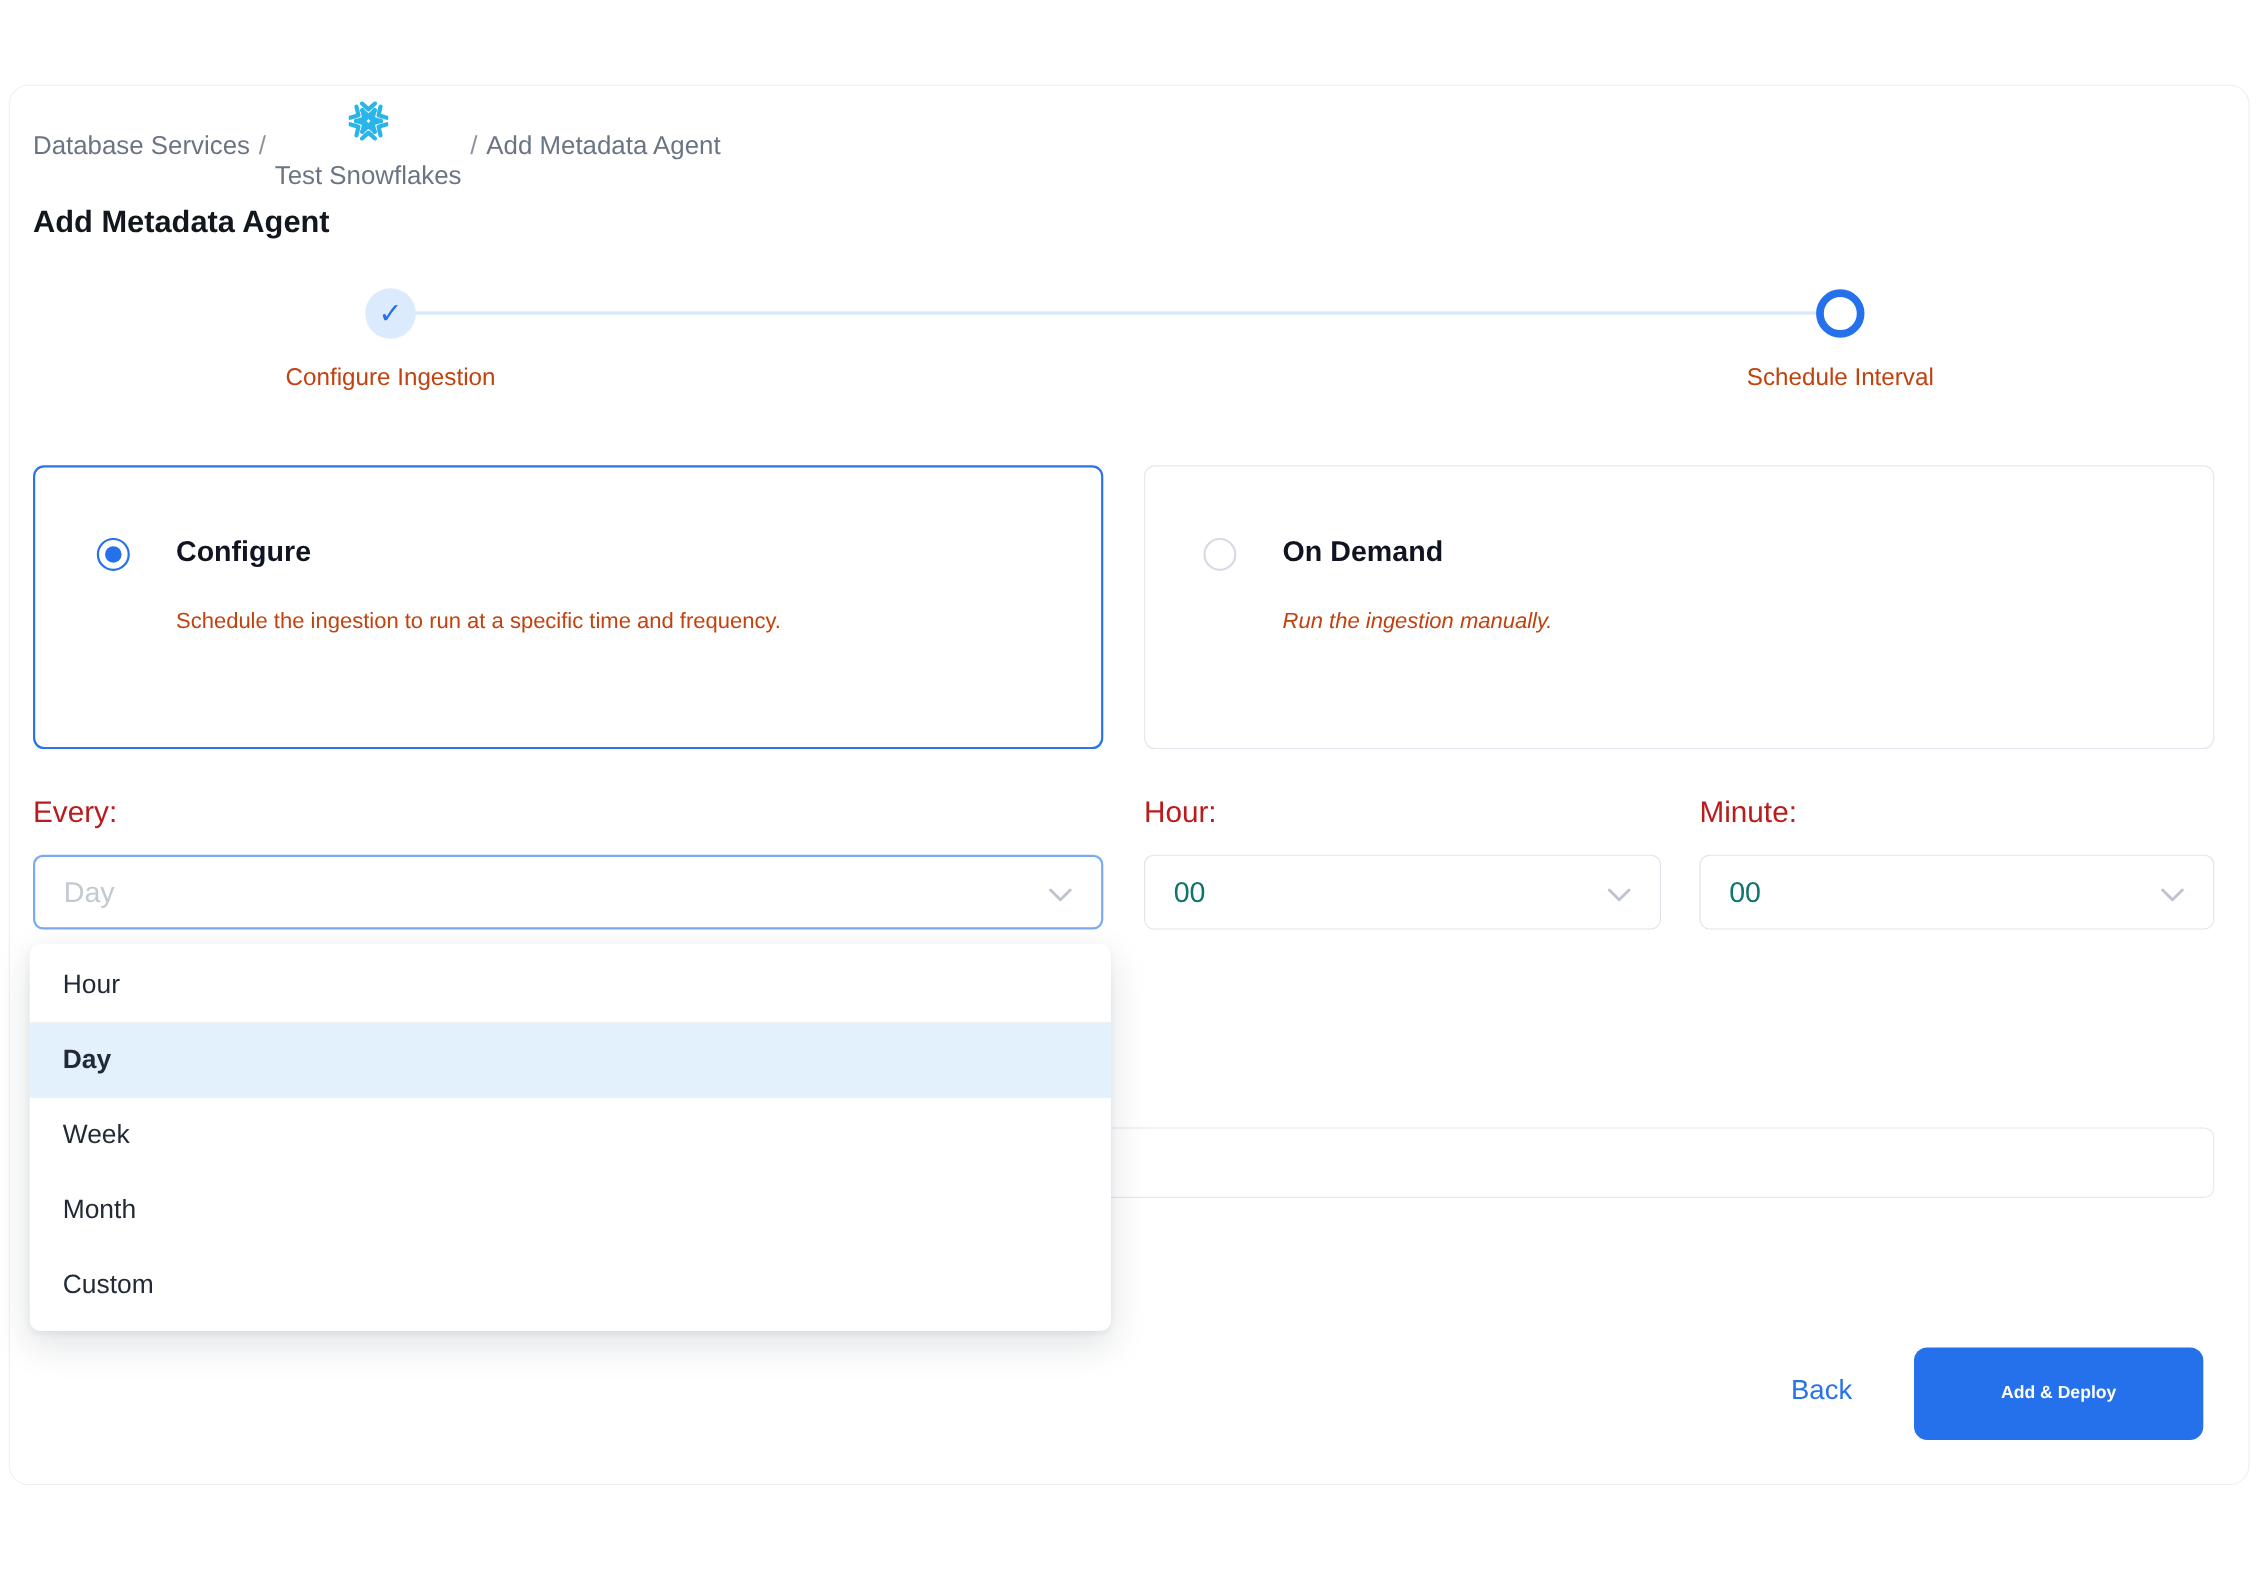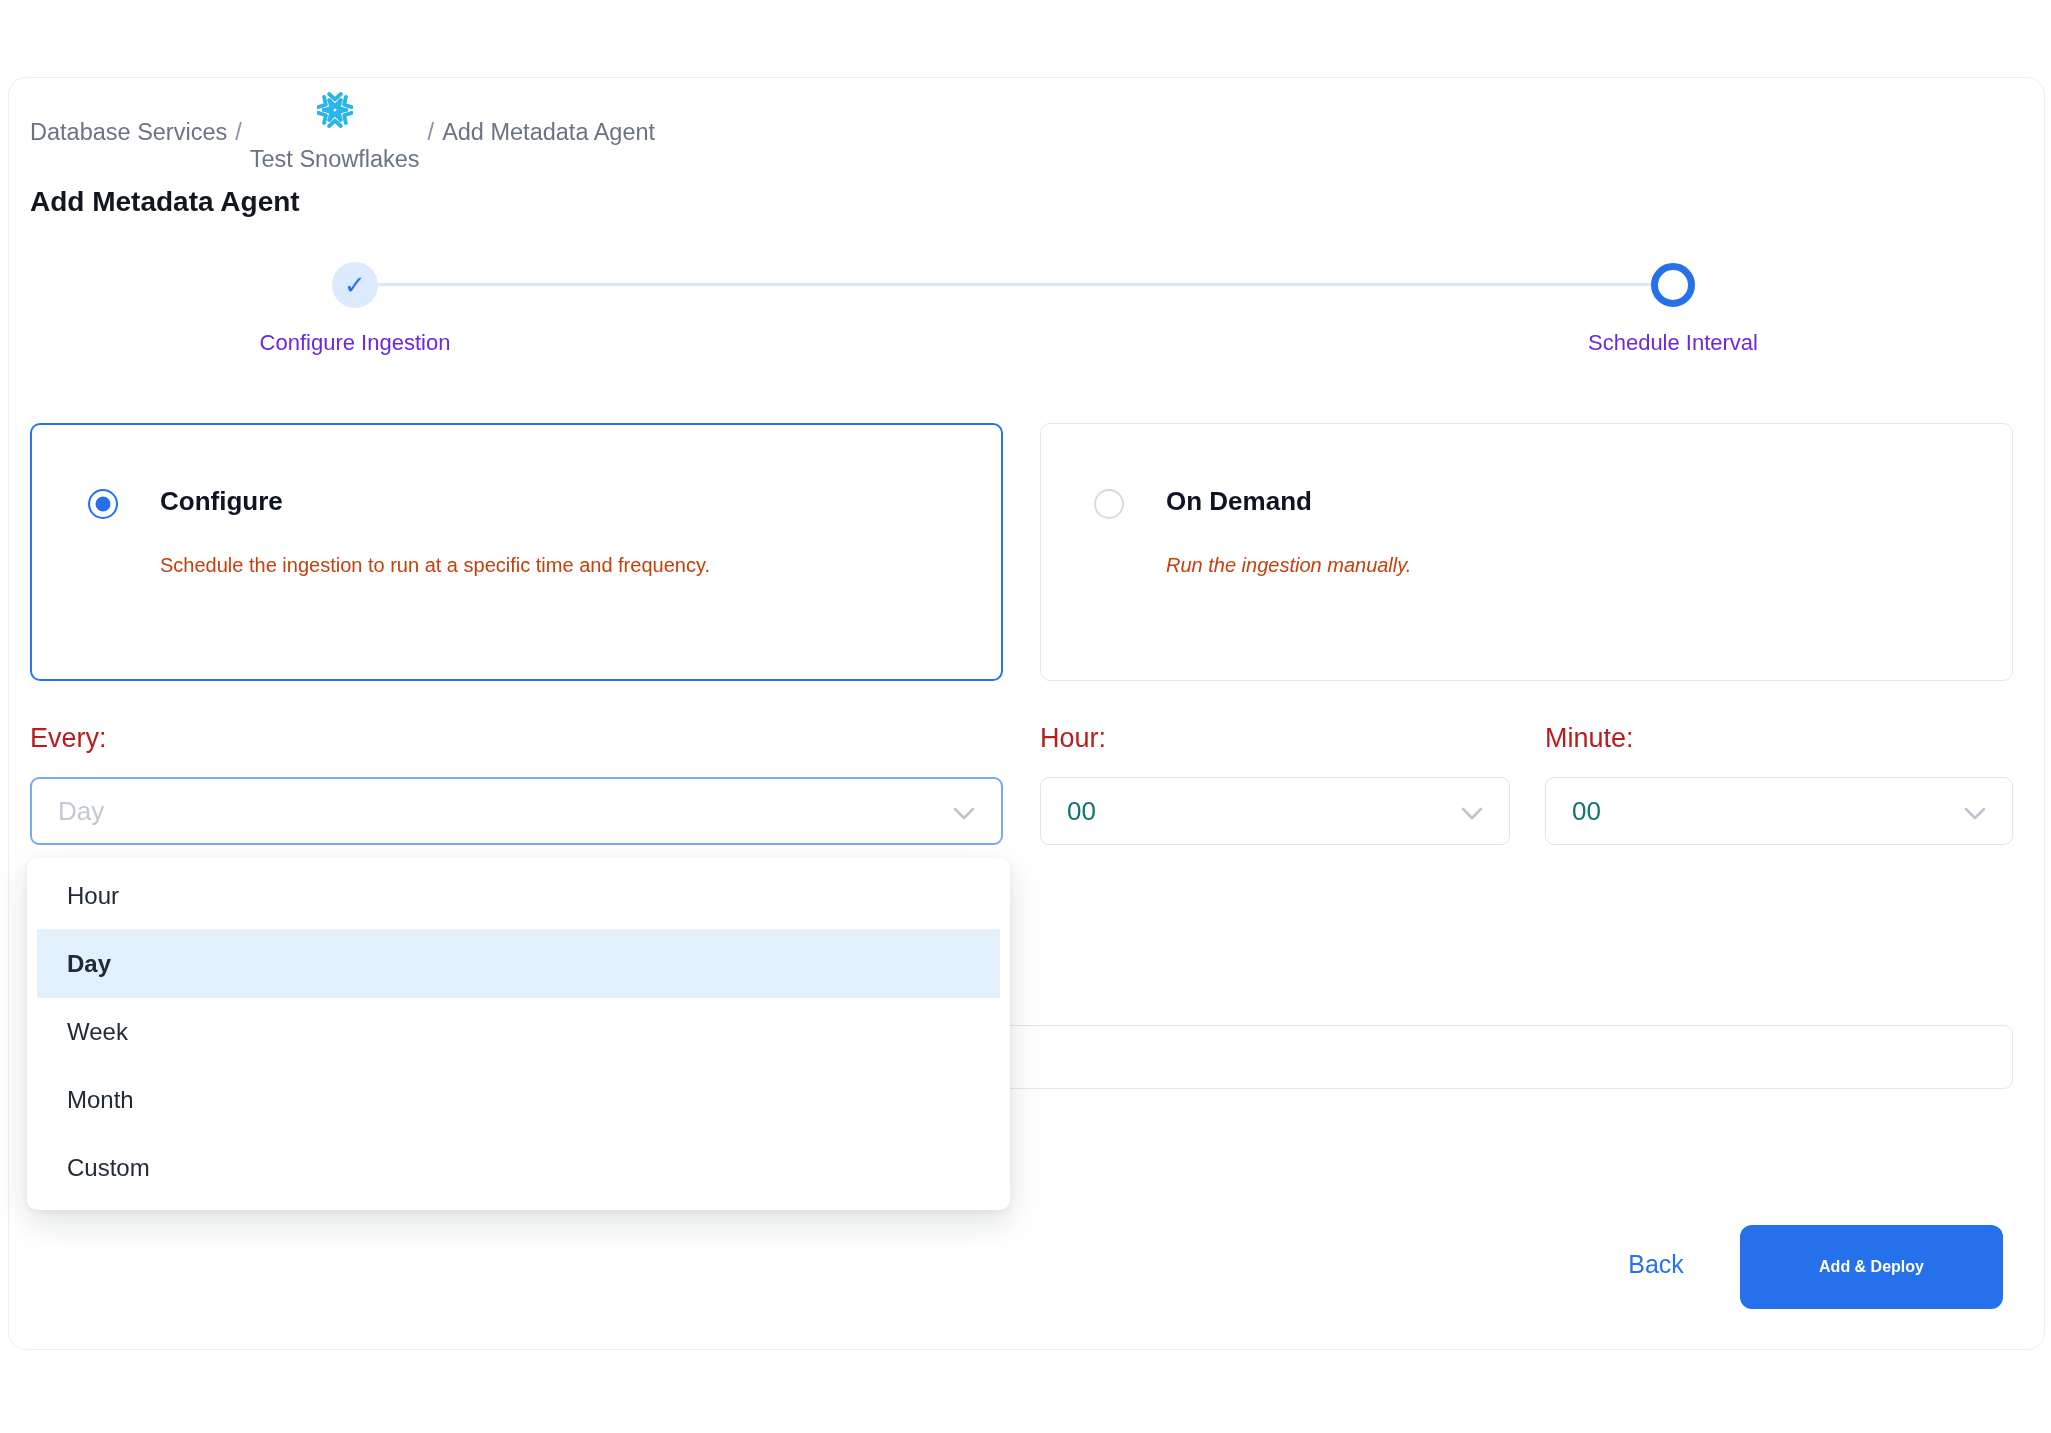--- a/index.html
+++ b/index.html
@@ -23,21 +23,21 @@
 
   
   .step-line { position:absolute; left:360px; top:283px; width:1295px; height:3px;
                background:#d9e8fb; }
   .step-done { position:absolute; left:332px; top:262px; width:46px; height:46px;
                border-radius:50%; background:#dbeafd; color:#2570eb; font-size:26px;
                font-weight:700; display:flex; align-items:center; justify-content:center;
                cursor:pointer; }
   .step-current { position:absolute; left:1651px; top:263px; width:44px; height:44px;
                   border-radius:50%; background:#fff; border:7px solid #2570eb; cursor:pointer; }
-  .step-label { position:absolute; top:330px; width:320px; text-align:center; color:#6d28d9;
+  .step-label { position:absolute; top:330px; width:320px; text-align:center; color:#c2410c;
                 font-size:22px; font-weight:500; cursor:pointer; }
   .step-label-1 { left:195px; }
   .step-label-2 { left:1513px; }
 
   
   .opt-card { position:absolute; top:423px; height:258px; border-radius:10px; background:#fff;
               cursor:pointer; }
   .opt-schedule { left:30px; width:973px; border:2px solid #2874e8; }
   .opt-ondemand { left:1040px; width:973px; border:1px solid #e3e7ee; }
   .radio { position:absolute; width:30px; height:30px; border-radius:50%; background:#fff;
@@ -66,21 +66,21 @@
   .val-placeholder { color:#c3c9d3; }
   .val-dark { color:#0f766e;text-align:right; }
 
   
   .ghost-input { position:absolute; left:30px; top:1025px; width:1983px; height:64px;
                  border:1px solid #e4e8ef; border-radius:9px; background:#fff; z-index:1;
                  font-size:24px; padding:0 24px; color:#1c2330; outline:none; }
 
   
   .menu { position:absolute; left:27px; top:858px; width:983px; background:#fff;
-          border-radius:10px; z-index:10; padding:4px 10px 8px;
+          border-radius:10px; z-index:10; padding:4px 0 8px;
           box-shadow:0 12px 34px rgba(18,28,45,.13), 0 2px 6px rgba(18,28,45,.06); }
   .menu-item { height:68px; display:flex; align-items:center; padding:0 30px; font-size:24px;
                color:#222a38; cursor:pointer; }
   .menu-item-first { border-bottom:1px solid #f0f2f5; }
   .menu-item-selected { background:#e3f1fc; font-weight:700; }
 
   
   .back-link { position:absolute; left:1596px; top:1250px; width:120px; text-align:center;
                font-size:25px; font-weight:500; color:#2673e8; cursor:pointer; }
   .deploy-btn { position:absolute; left:1740px; top:1225px; width:263px; height:84px;

